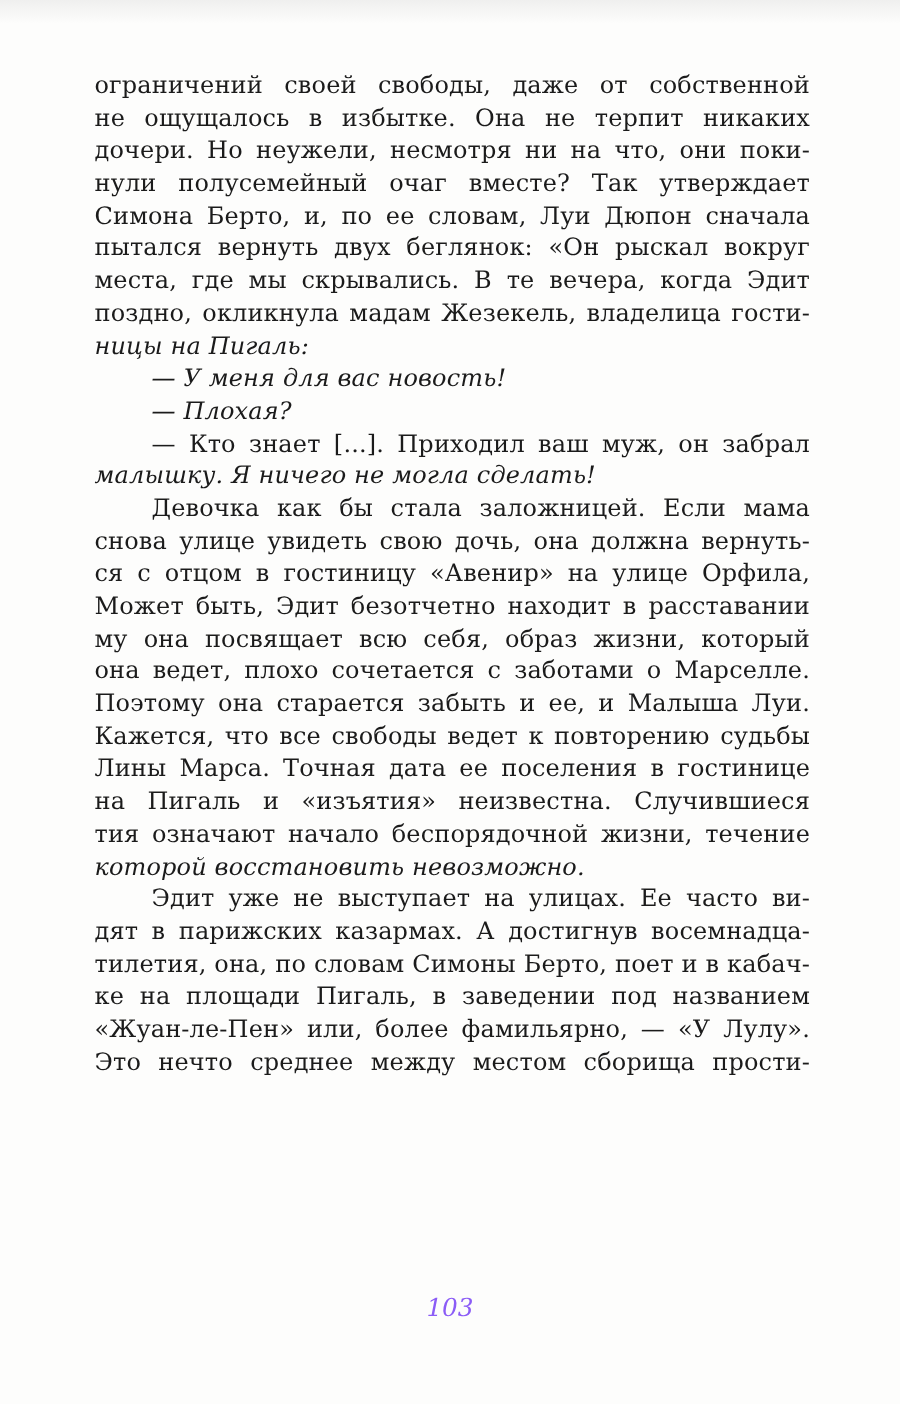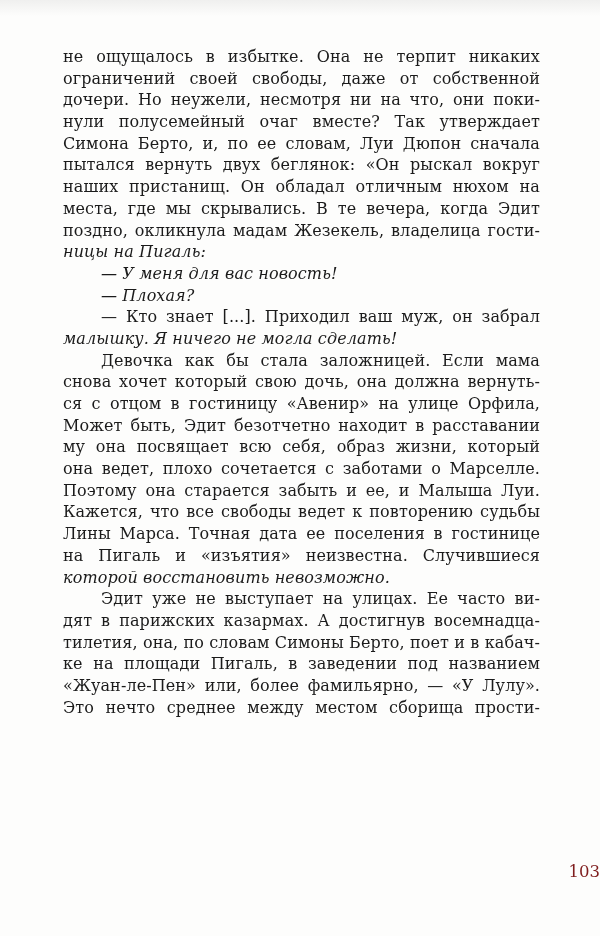--- a/index.html
+++ b/index.html
@@ -44,55 +44,56 @@
   }
   .line.last {
     text-align-last: left;
     font-style: italic;
   }
   .page-number {
     position: absolute;
     top: 862px;
     left: 0;
     width: 100%;
-    text-align: right;
+    text-align: center;
     font-size: 16.5px;
-    color: #7f1d1d;
+    color: #8b5cf6;
+    font-style: italic;
   }
 </style>
 </head>
 <body>
 
 <div class="page">
   <div class="scan-edge-top"></div>
   <div class="text-block" id="text-block">
+      <div class="line">ограничений своей свободы, даже от собственной</div>
       <div class="line">не ощущалось в избытке. Она не терпит никаких</div>
-      <div class="line">ограничений своей свободы, даже от собственной</div>
       <div class="line">дочери. Но неужели, несмотря ни на что, они поки-</div>
       <div class="line">нули полусемейный очаг вместе? Так утверждает</div>
       <div class="line">Симона Берто, и, по ее словам, Луи Дюпон сначала</div>
       <div class="line">пытался вернуть двух беглянок: «Он рыскал вокруг</div>
-      <div class="line">наших пристанищ. Он обладал отличным нюхом на</div>
       <div class="line">места, где мы скрывались. В те вечера, когда Эдит</div>
       <div class="line">поздно, окликнула мадам Жезекель, владелица гости-</div>
       <div class="line last">ницы на Пигаль:</div>
       <div class="line first last">— У меня для вас новость!</div>
       <div class="line first last">— Плохая?</div>
       <div class="line first">— Кто знает [...]. Приходил ваш муж, он забрал</div>
       <div class="line last">малышку. Я ничего не могла сделать!</div>
       <div class="line first">Девочка как бы стала заложницей. Если мама</div>
-      <div class="line">снова хочет который свою дочь, она должна вернуть-</div>
+      <div class="line">снова улице увидеть свою дочь, она должна вернуть-</div>
       <div class="line">ся с отцом в гостиницу «Авенир» на улице Орфила,</div>
       <div class="line">Может быть, Эдит безотчетно находит в расставании</div>
       <div class="line">му она посвящает всю себя, образ жизни, который</div>
       <div class="line">она ведет, плохо сочетается с заботами о Марселле.</div>
       <div class="line">Поэтому она старается забыть и ее, и Малыша Луи.</div>
       <div class="line">Кажется, что все свободы ведет к повторению судьбы</div>
       <div class="line">Лины Марса. Точная дата ее поселения в гостинице</div>
       <div class="line">на Пигаль и «изъятия» неизвестна. Случившиеся</div>
+      <div class="line">тия означают начало беспорядочной жизни, течение</div>
       <div class="line last">которой восстановить невозможно.</div>
       <div class="line first">Эдит уже не выступает на улицах. Ее часто ви-</div>
       <div class="line">дят в парижских казармах. А достигнув восемнадца-</div>
       <div class="line">тилетия, она, по словам Симоны Берто, поет и в кабач-</div>
       <div class="line">ке на площади Пигаль, в заведении под названием</div>
       <div class="line">«Жуан-ле-Пен» или, более фамильярно, — «У Лулу».</div>
       <div class="line">Это нечто среднее между местом сборища прости-</div>
     </div>
   <div class="page-number">103</div>
 </div>

